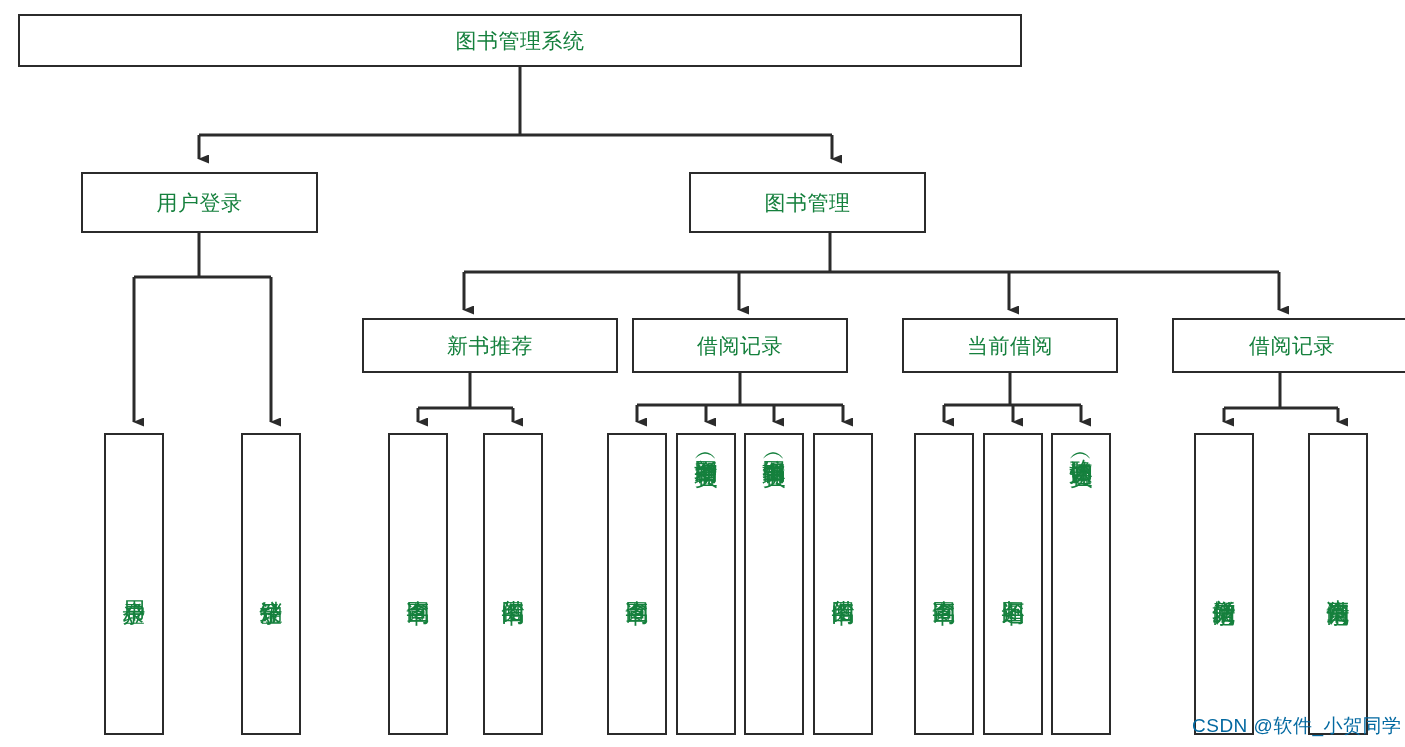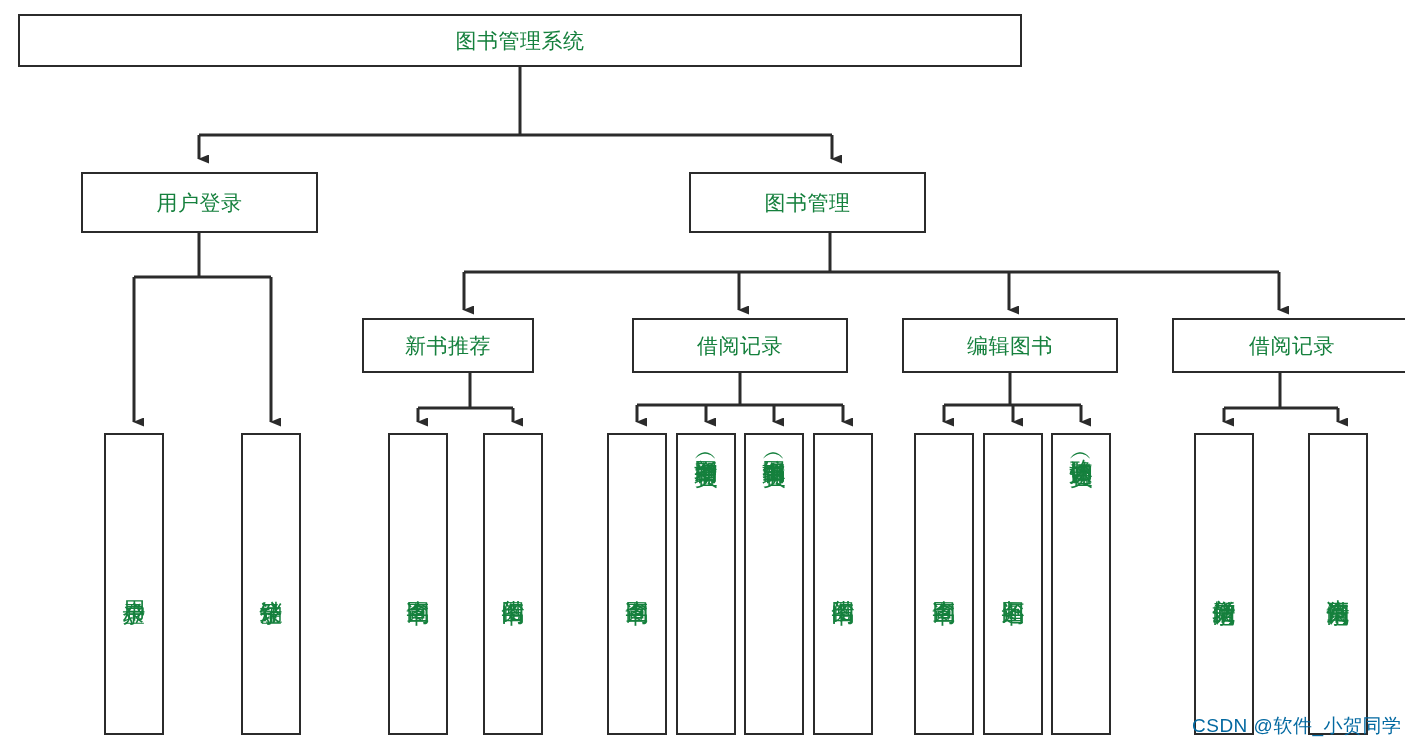--- a/index.html
+++ b/index.html
@@ -129,30 +129,30 @@
   </div>
 
   <div class="node node-h" style="left:81px; top:172px; width:237px; height:61px;">
     <span class="node-label">用户登录</span>
   </div>
 
   <div class="node node-h" style="left:689px; top:172px; width:237px; height:61px;">
     <span class="node-label">图书管理</span>
   </div>
 
-  <div class="node node-h" style="left:362px; top:318px; width:172px; height:55px;">
+  <div class="node node-h" style="left:362px; top:318px; width:256px; height:55px;">
     <span class="node-label">新书推荐</span>
   </div>
 
   <div class="node node-h" style="left:632px; top:318px; width:216px; height:55px;">
     <span class="node-label">借阅记录</span>
   </div>
 
   <div class="node node-h" style="left:902px; top:318px; width:216px; height:55px;">
-    <span class="node-label">编辑图书</span>
+    <span class="node-label">当前借阅</span>
   </div>
 
   <div class="node node-h" style="left:1172px; top:318px; width:240px; height:55px;">
     <span class="node-label">借阅记录</span>
   </div>
 
   <div class="node node-v align-mid" style="left:104px; top:433px; width:60px; height:302px;">
     <span class="node-label">用户登录</span>
   </div>
 

